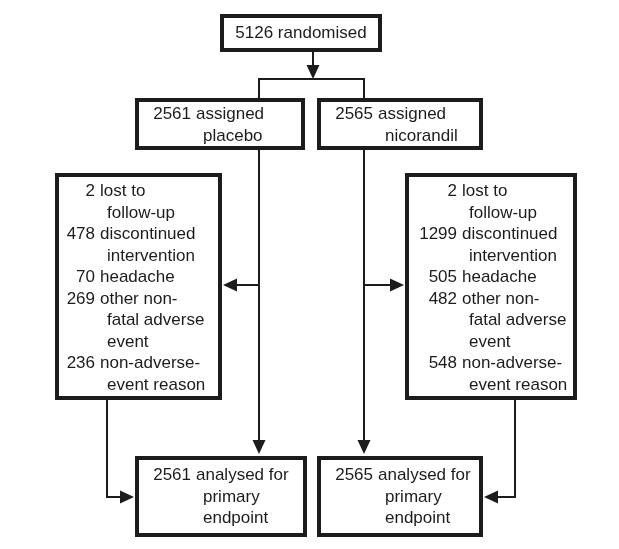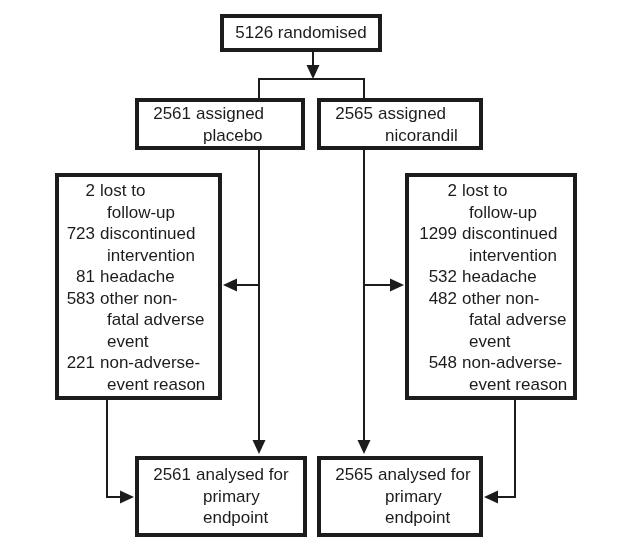--- a/index.html
+++ b/index.html
@@ -104,54 +104,54 @@
     </div>
   </div>
 
   <div class="fbox box-losses-placebo">
     <div class="entry">
       <span class="num">2</span>
       <span class="txt">lost to
 follow-up</span>
     </div>
     <div class="entry">
-      <span class="num">723</span>
+      <span class="num">478</span>
       <span class="txt">discontinued
 intervention</span>
     </div>
     <div class="entry">
-      <span class="num">81</span>
+      <span class="num">70</span>
       <span class="txt">headache</span>
     </div>
     <div class="entry">
-      <span class="num">583</span>
+      <span class="num">269</span>
       <span class="txt">other non-
 fatal adverse
 event</span>
     </div>
     <div class="entry">
-      <span class="num">221</span>
+      <span class="num">236</span>
       <span class="txt">non-adverse-
 event reason</span>
     </div>
   </div>
 
   <div class="fbox box-losses-nicorandil">
     <div class="entry">
       <span class="num">2</span>
       <span class="txt">lost to
 follow-up</span>
     </div>
     <div class="entry">
       <span class="num">1299</span>
       <span class="txt">discontinued
 intervention</span>
     </div>
     <div class="entry">
-      <span class="num">532</span>
+      <span class="num">505</span>
       <span class="txt">headache</span>
     </div>
     <div class="entry">
       <span class="num">482</span>
       <span class="txt">other non-
 fatal adverse
 event</span>
     </div>
     <div class="entry">
       <span class="num">548</span>

